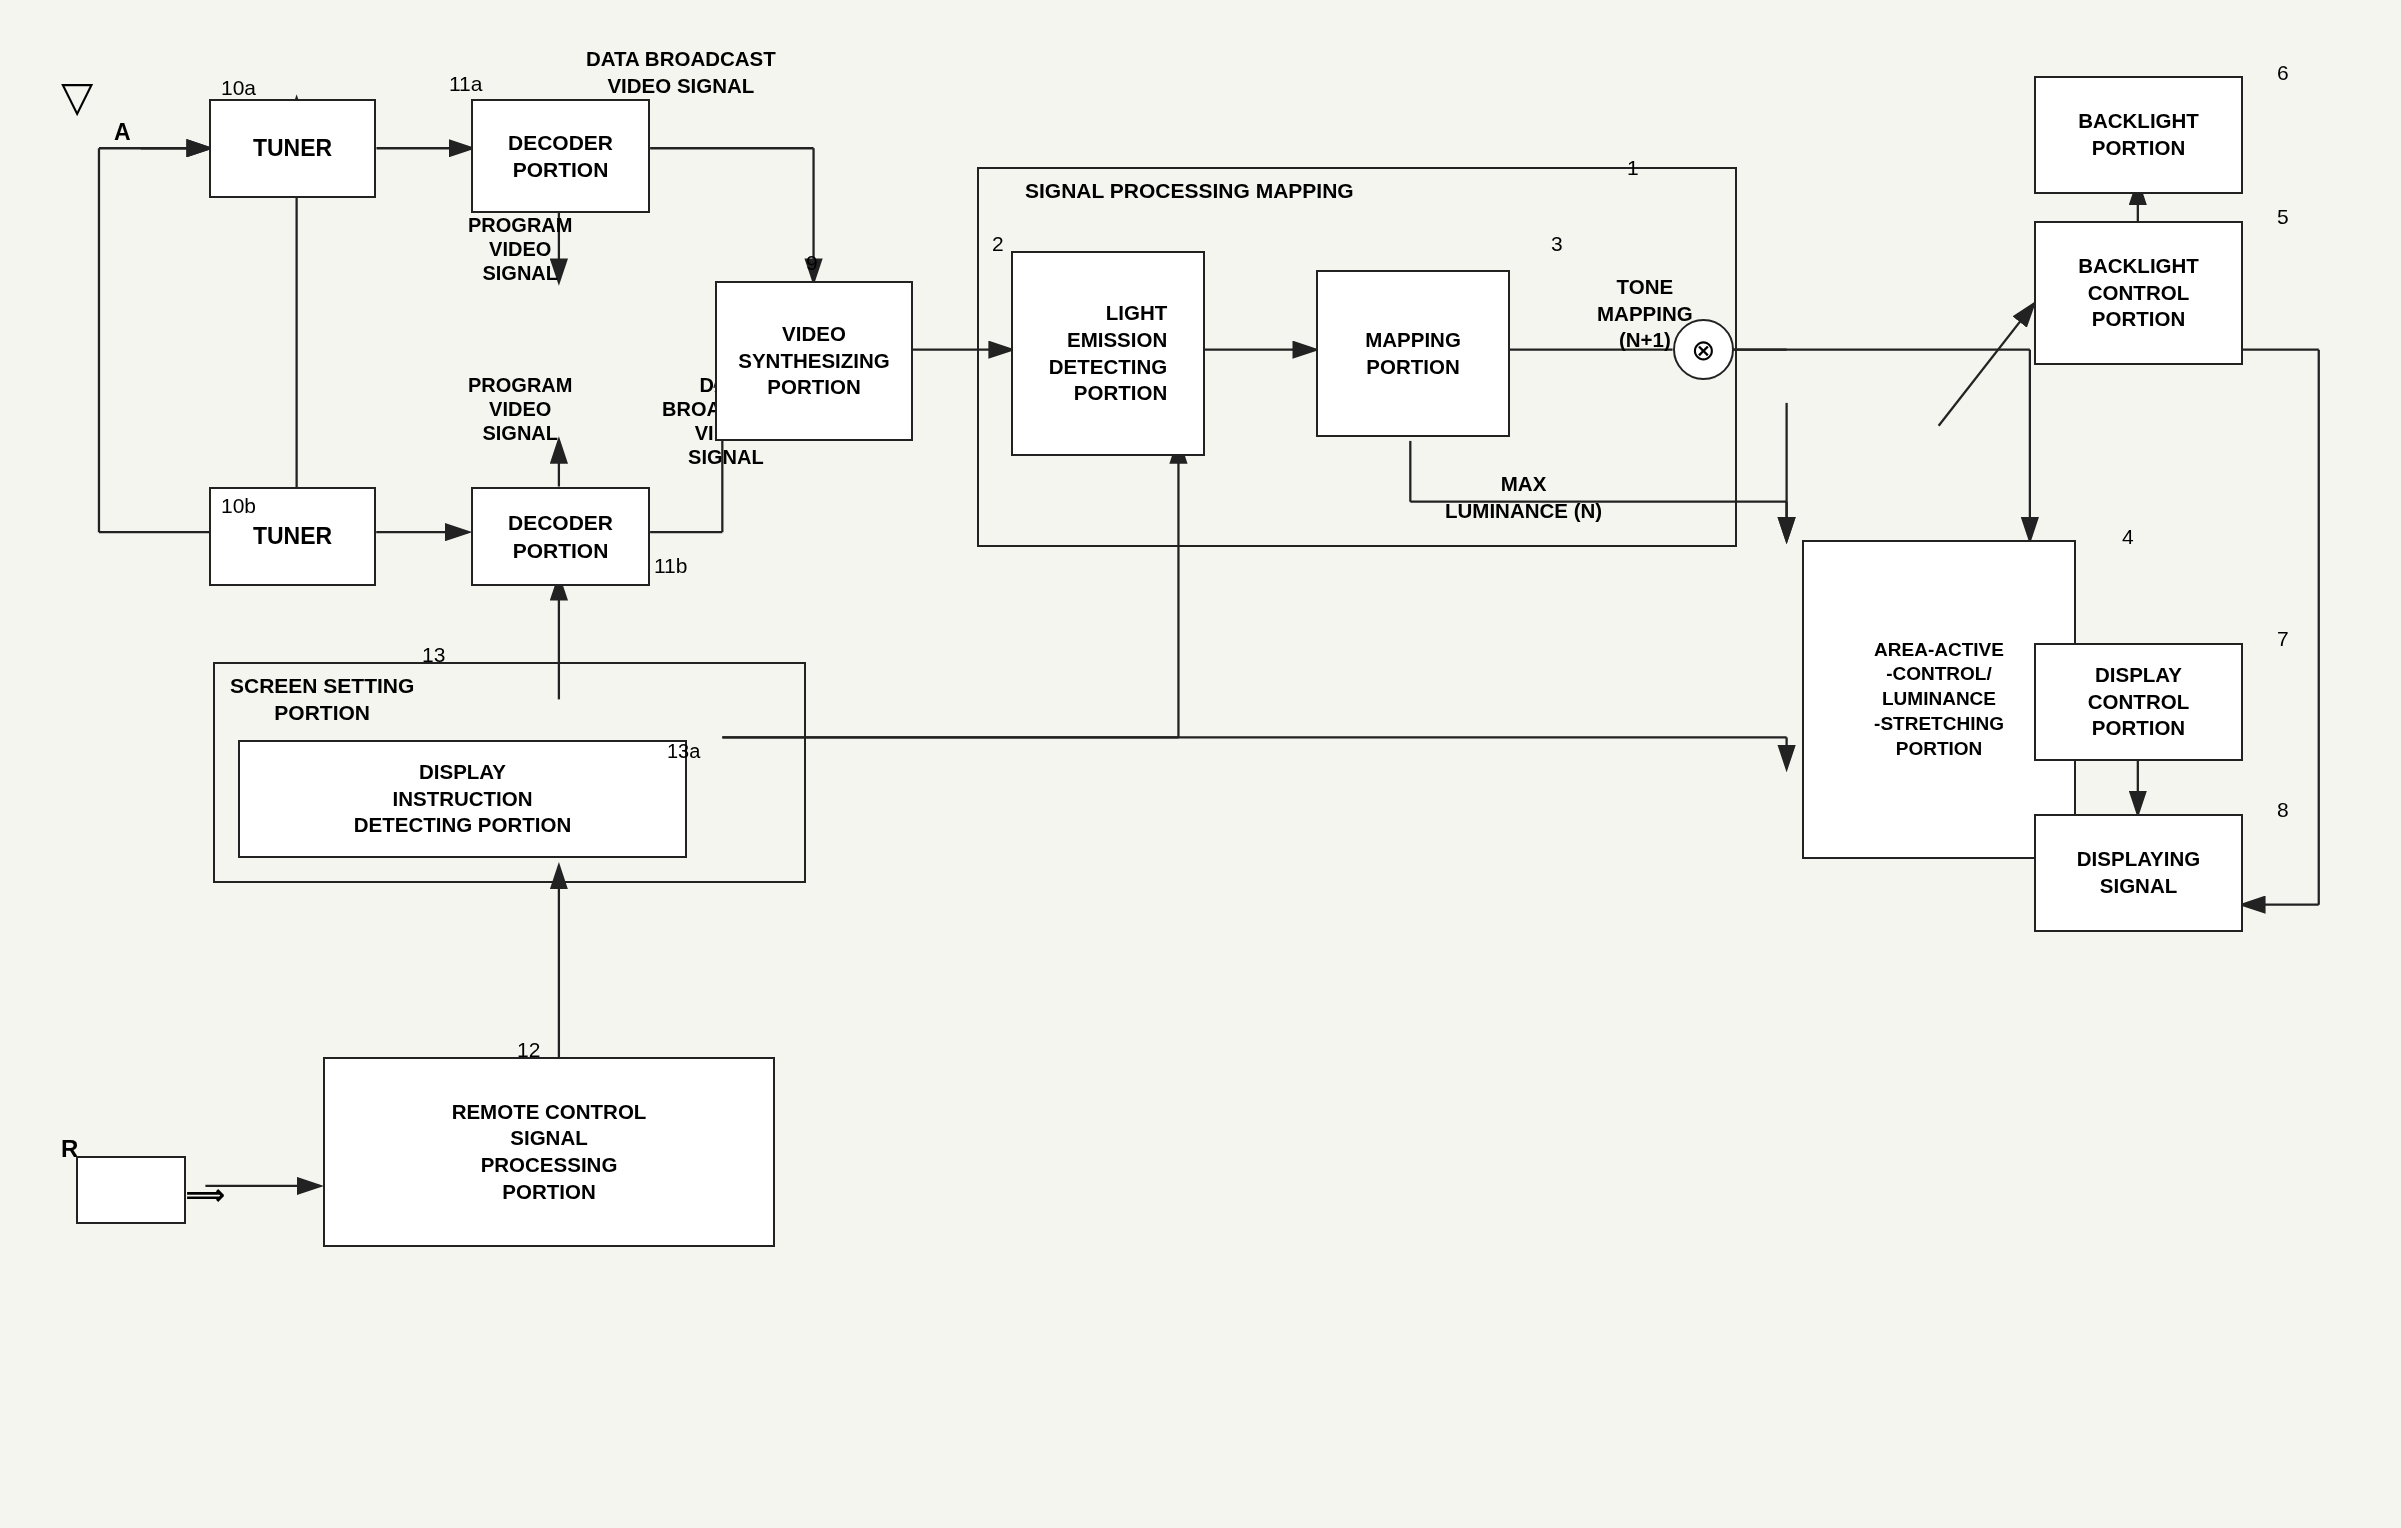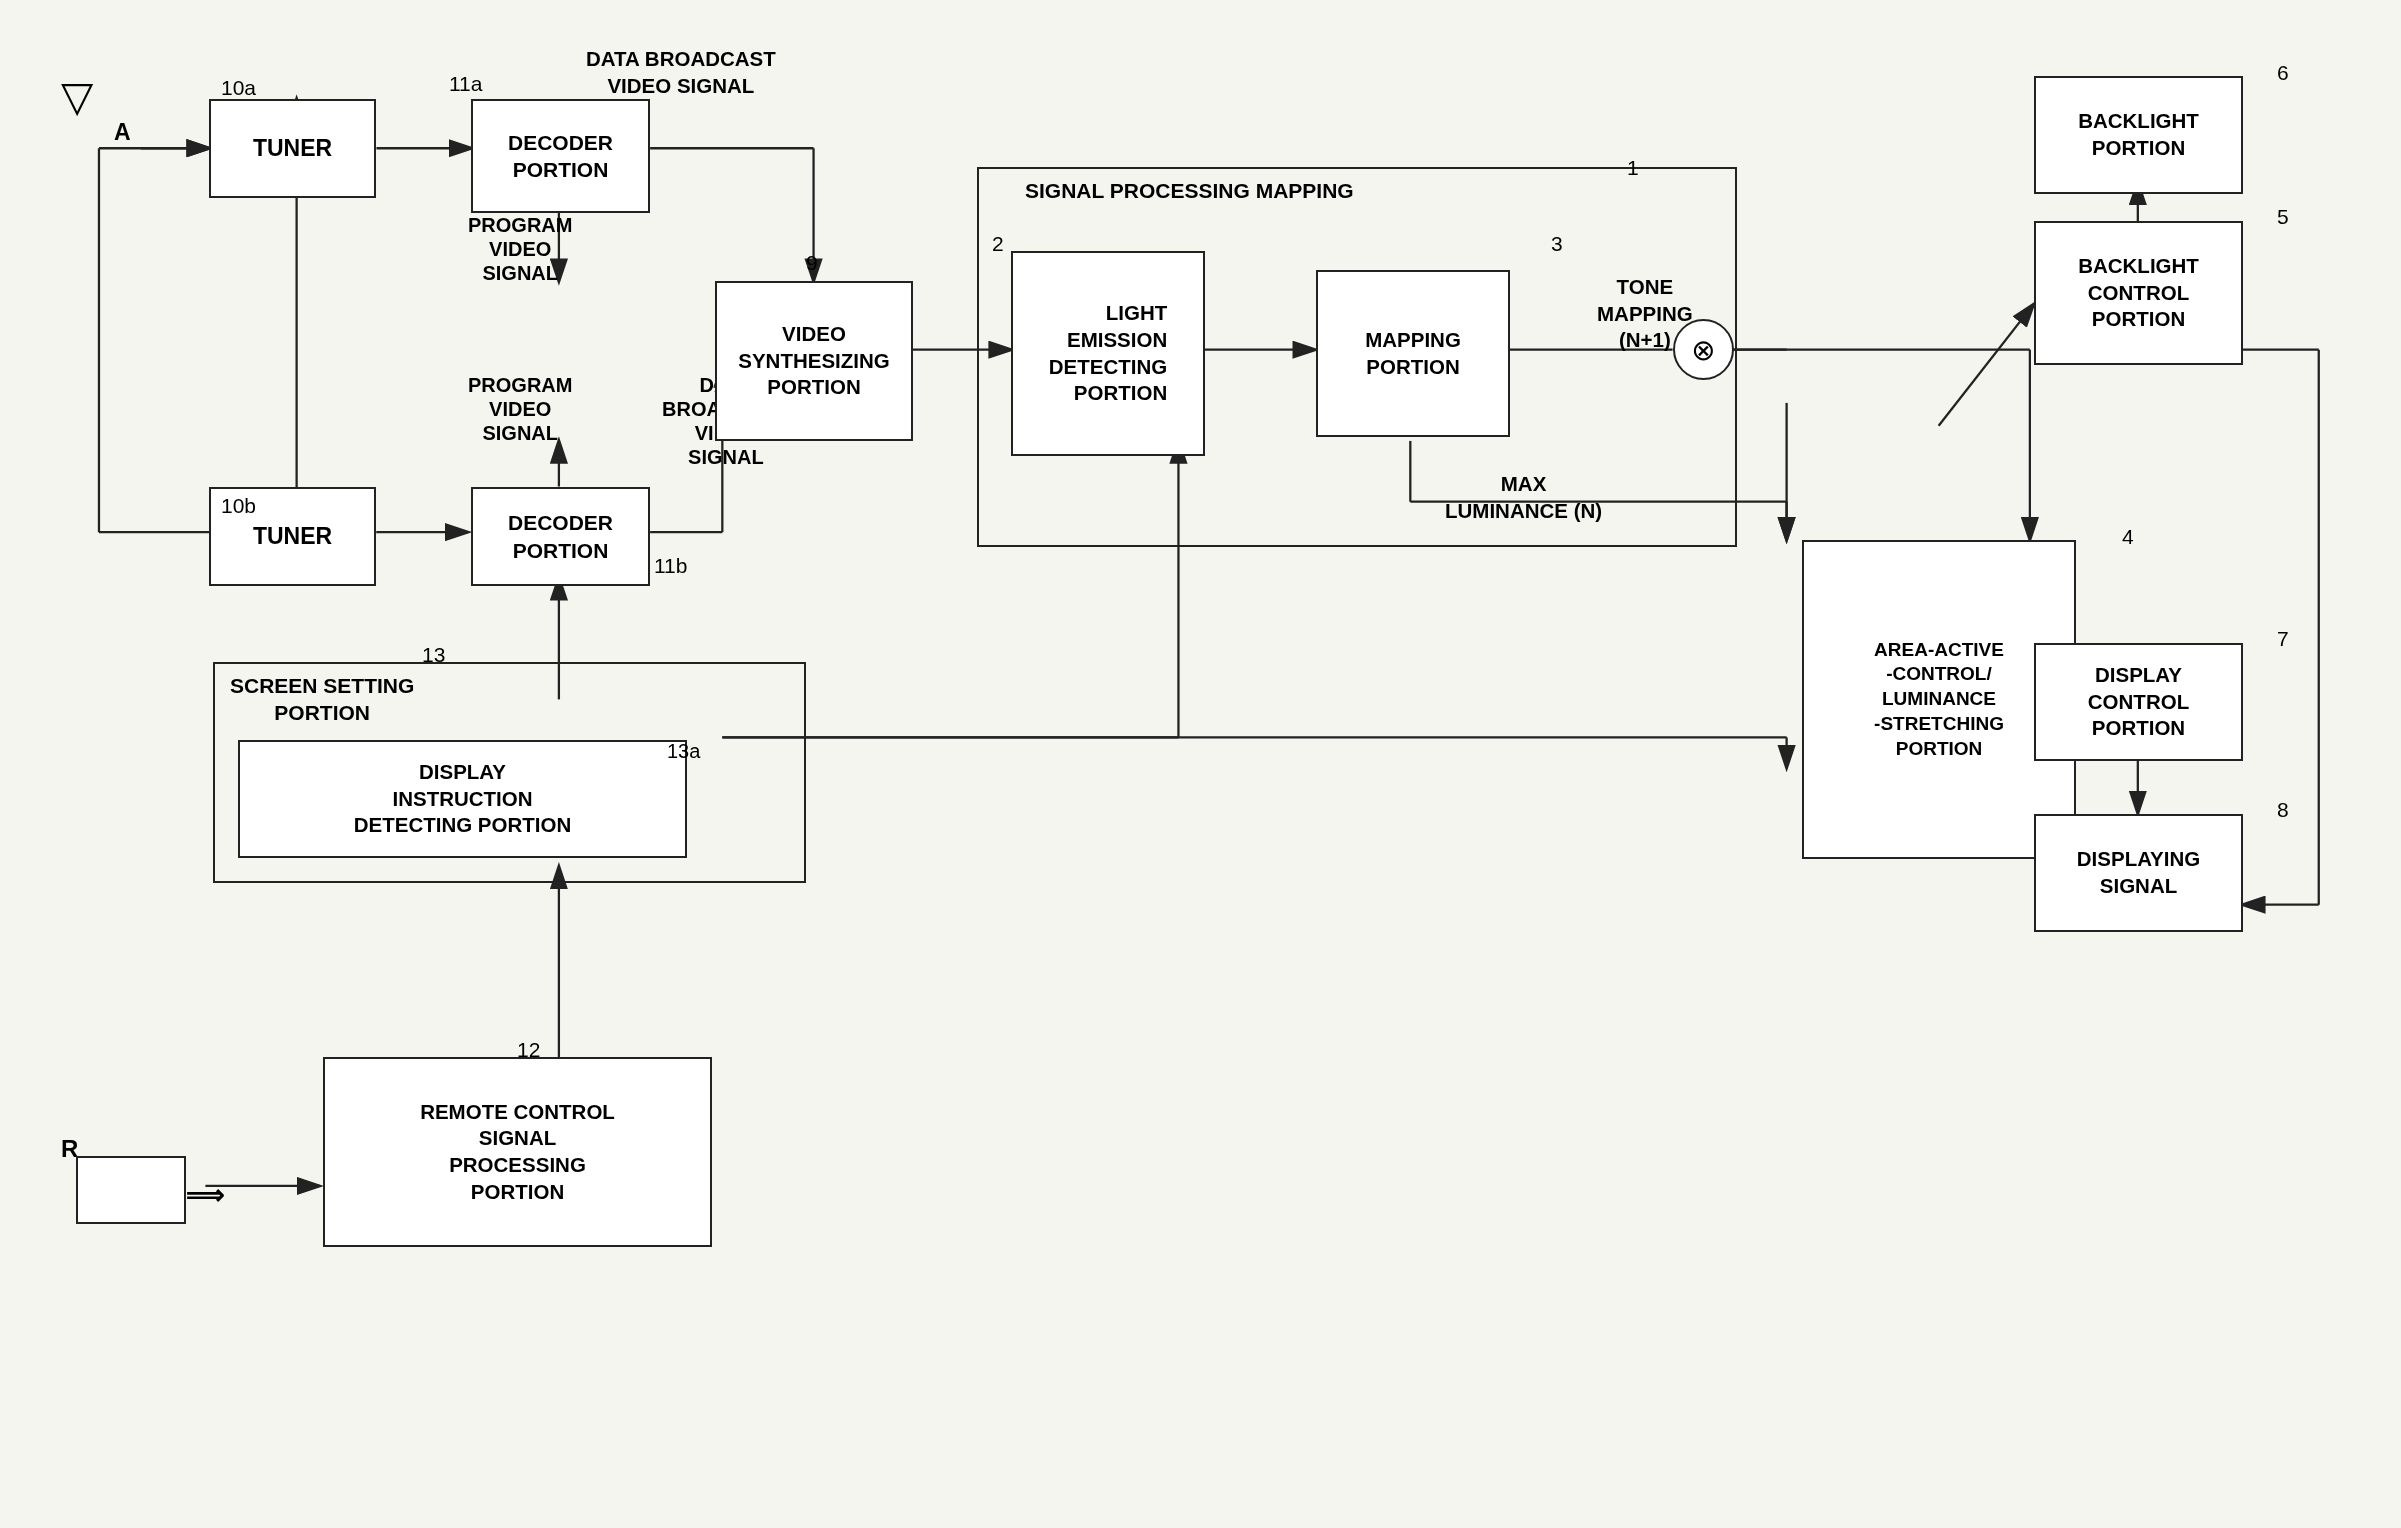--- a/index.html
+++ b/index.html
@@ -255,21 +255,21 @@
 
     <div class="block" style="position:absolute; left:23px; top:76px; width:449px; height:118px; font-size:20.5px;">
       <span style="white-space:pre-line; text-align:center;">DISPLAY
 INSTRUCTION
 DETECTING PORTION</span>
     </div>
     <div class="ref-num" style="position:absolute; left:452px; top:76px; font-size:20px;">13a</div>
   </div>
   <div class="ref-num" style="left:422px; top:643px;">13</div>
 
-  <div class="block" style="left:323px; top:1057px; width:389px; height:190px; font-size:20.5px;">
+  <div class="block" style="left:323px; top:1057px; width:452px; height:190px; font-size:20.5px;">
     <span style="white-space:pre-line; text-align:center;">REMOTE CONTROL
 SIGNAL
 PROCESSING
 PORTION</span>
   </div>
   <div class="ref-num" style="left:517px; top:1038px;">12</div>
 
   <div class="label" style="left:61px; top:1133px; font-size:24px;">R</div>
 
   <div style="position:absolute; left:76px; top:1156px; width:110px; height:68px; border:2.3px solid #222; background:#fff;"></div>

